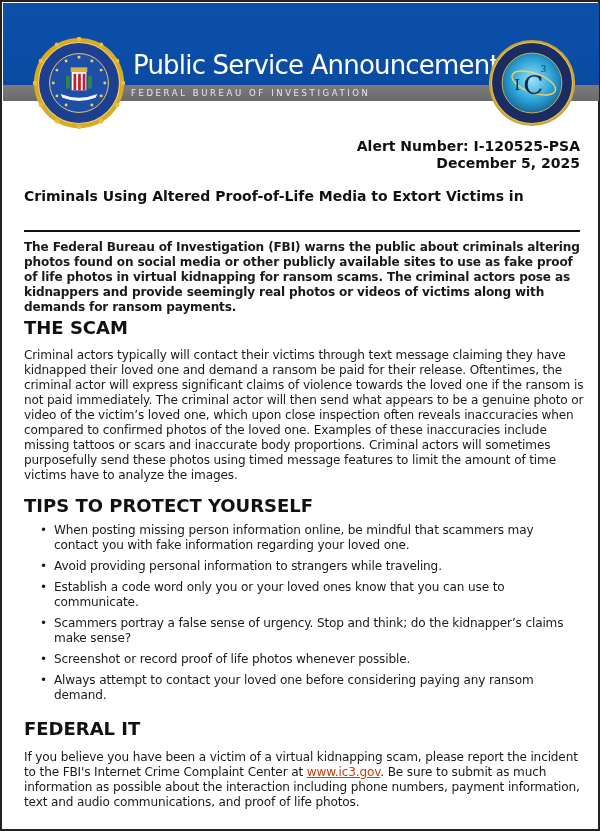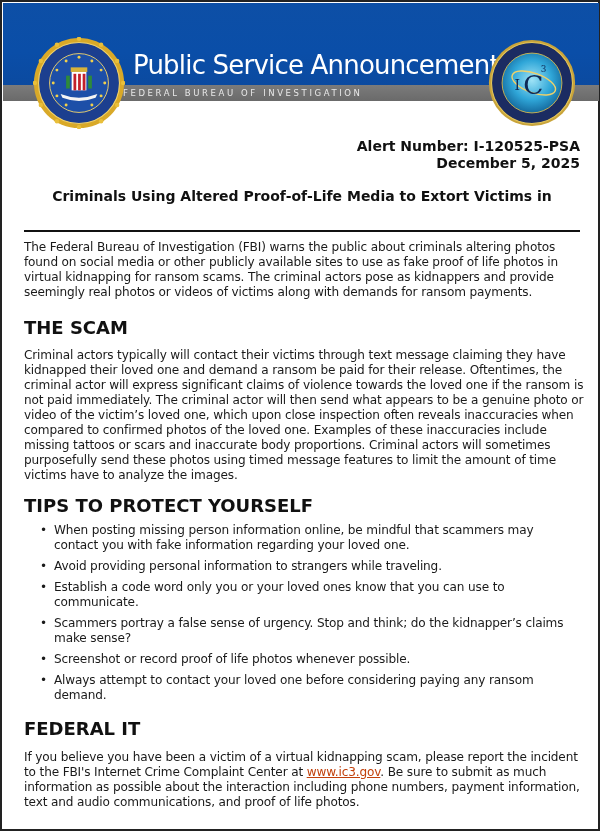--- a/index.html
+++ b/index.html
@@ -18,36 +18,36 @@
     .banner-gray {
       position: absolute; left: 0; top: 82px; width: 596px; height: 16px;
       background: linear-gradient(180deg, #7b7b7b 0%, #6a6a6a 100%);
     }
     .banner-title {
       position: absolute; left: 130px; top: 47px;
       font-family: "DejaVu Sans", sans-serif; font-size: 26px; color: #fff;
       letter-spacing: -0.8px; white-space: nowrap; line-height: 30px;
     }
     .banner-subtitle {
-      position: absolute; left: 120px; top: 85px;
+      position: absolute; left: 128px; top: 85px;
       font-family: "DejaVu Sans", sans-serif; font-size: 8.5px; color: #e8e8e8;
       letter-spacing: 2.6px; white-space: nowrap; line-height: 11px;
     }
     .seal { position: absolute; }
     .seal-fbi { left: 30px; top: 34px; width: 92px; height: 92px; }
     .seal-ic3 { left: 485px; top: 36px; width: 88px; height: 88px; }
 
     
     .content { position: absolute; left: 22px; top: 0; width: 556px; }
     .alert {
       position: absolute; left: 0; top: 136px; width: 556px; text-align: right;
       font-weight: bold; font-size: 14px; line-height: 17px; color: #111;
     }
     .headline {
-      position: absolute; left: 0; top: 186px; width: 556px; text-align: center;
+      position: absolute; left: 0; top: 186px; width: 556px; 
       font-weight: bold; font-size: 14px; line-height: 17px; color: #111;
     }
     .rule { position: absolute; left: 0; top: 228px; width: 556px; height: 2px; background: #111; }
     .para {
       position: absolute; left: 0; width: 560px;
       font-size: 12.1px; line-height: 15px; color: #1a1a1a; letter-spacing: -0.15px;
     }
     .para a { color: #c2410c; }
     .h2 {
       position: absolute; left: 0; font-weight: bold; font-size: 18px; line-height: 16px; color: #111;
@@ -140,21 +140,21 @@
       <div>Alert Number: I-120525-PSA</div>
       <div>December 5, 2025</div>
     </div>
 
     <div class="headline">
       <div>Criminals Using Altered Proof-of-Life Media to Extort Victims in</div>
     </div>
 
     <div class="rule"></div>
 
-    <p class="para" style="top:238px;">The Federal Bureau of Investigation (FBI) warns the public about criminals altering photos found on social media or other publicly available sites to use as fake proof of life photos in virtual kidnapping for ransom scams. The criminal actors pose as kidnappers and provide seemingly real photos or videos of victims along with demands for ransom payments.</p>
+    <p class="para" style="top:238px;font-weight:bold;">The Federal Bureau of Investigation (FBI) warns the public about criminals altering photos found on social media or other publicly available sites to use as fake proof of life photos in virtual kidnapping for ransom scams. The criminal actors pose as kidnappers and provide seemingly real photos or videos of victims along with demands for ransom payments.</p>
 
     <div class="h2" style="top:318px;">THE SCAM</div>
     <p class="para" style="top:346px;">Criminal actors typically will contact their victims through text message claiming they have kidnapped their loved one and demand a ransom be paid for their release. Oftentimes, the criminal actor will express significant claims of violence towards the loved one if the ransom is not paid immediately. The criminal actor will then send what appears to be a genuine photo or video of the victim’s loved one, which upon close inspection often reveals inaccuracies when compared to confirmed photos of the loved one. Examples of these inaccuracies include missing tattoos or scars and inaccurate body proportions. Criminal actors will sometimes purposefully send these photos using timed message features to limit the amount of time victims have to analyze the images.</p>
 
     <div class="h2" style="top:496px;">TIPS TO PROTECT YOURSELF</div>
     <ul class="tips">
       <li><span class="bullet">•</span><span>When posting missing person information online, be mindful that scammers may contact you with fake information regarding your loved one.</span></li>
       <li><span class="bullet">•</span><span>Avoid providing personal information to strangers while traveling.</span></li>
       <li><span class="bullet">•</span><span>Establish a code word only you or your loved ones know that you can use to communicate.</span></li>
       <li><span class="bullet">•</span><span>Scammers portray a false sense of urgency. Stop and think; do the kidnapper’s claims make sense?</span></li>

